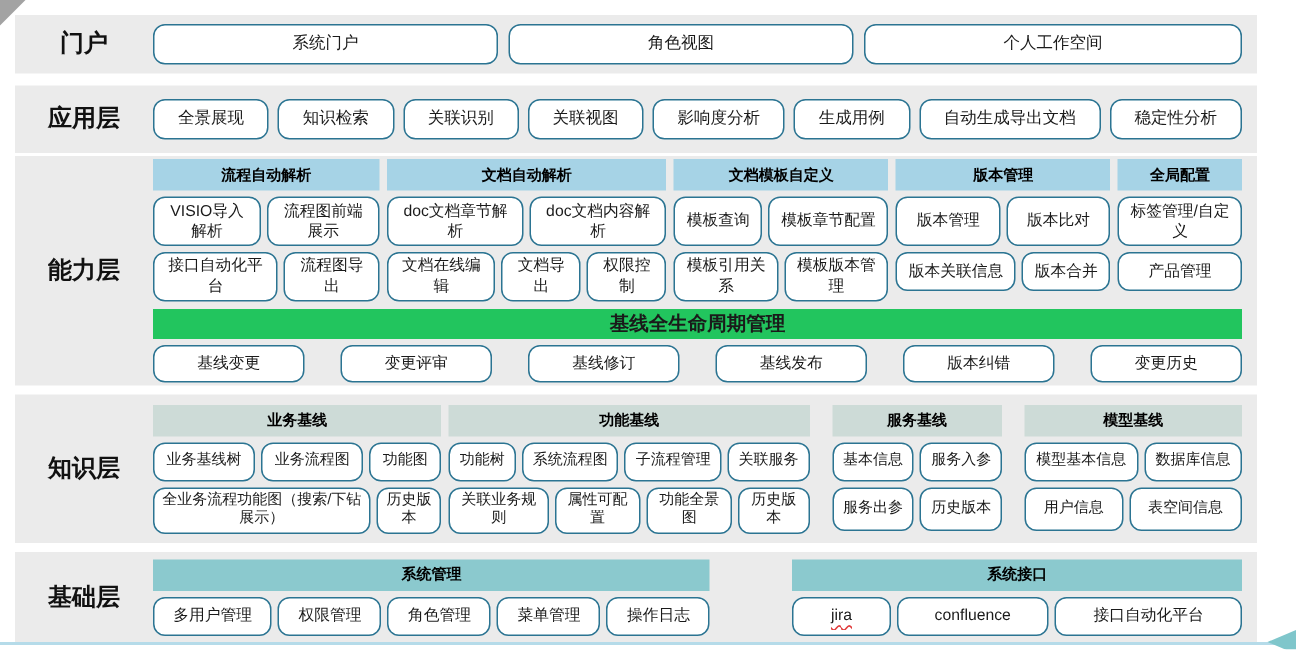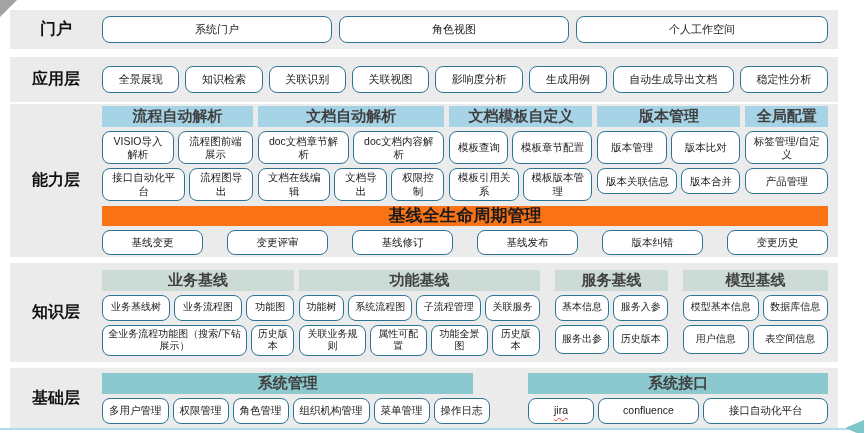--- a/index.html
+++ b/index.html
@@ -26,31 +26,31 @@
   .band.capability  { top: 104px; height: 153px; }
   .band.knowledge   { top: 263px; height: 99px; }
   .band.foundation  { top: 368px; height: 60px; }
 
   .portal .btn, .application .btn { min-height: 27px; font-size: 11px; }
 
   
   .groups { display: flex; gap: 5px; flex: 1 1 auto; align-items: stretch; }
   .group { display: flex; flex-direction: column; gap: 4px; min-width: 0; }
   .group-header { height: 21px; display: flex; align-items: center; justify-content: center;
-                  font-weight: bold; font-size: 15px; color: #404040; }
+                  font-weight: bold; font-size: 10px; color: #000000; }
   .cap-header  { background: #a6d3e6; }
   .know-header { background: #cddbd7; }
   .found-header{ background: #8bc9ce; }
   .group-rows { display: flex; flex-direction: column; gap: 4px; flex: 1 1 auto; }
   .btn-row { display: flex; gap: 4px; align-items: stretch; }
 
   .cap-stack { flex: 1 1 auto; display: flex; flex-direction: column; gap: 5px; }
   .cap-stack .group-rows .btn-row:first-child .btn { min-height: 33px; }
-  .baseline-header { height: 20px; background: #f97316; display: flex; align-items: center; justify-content: center;
-                     font-weight: bold; font-size: 17px; }
+  .baseline-header { height: 20px; background: #22c55e; display: flex; align-items: center; justify-content: center;
+                     font-weight: bold; font-size: 13px; }
   .baseline-row { display: flex; gap: 24px; }
   .baseline-row .btn { min-height: 25px; white-space: nowrap; }
 
   .knowledge .btn { font-size: 10px; padding: 2px 4px; }
   .knowledge .group-rows .btn-row:last-child .btn { min-height: 29px; }
 
   .foundation .btn { white-space: nowrap; }
 
   
   .corner-triangle { position: absolute; top: 0; left: 0; width: 0; height: 0;
@@ -243,21 +243,20 @@
     <div class="band-label">基础层</div>
     <div class="band-content">
       <div class="groups">
         <div class="group" style="flex:372 1 0">
           <div class="group-header found-header">系统管理</div>
           <div class="group-rows">
               <div class="btn-row">
                 <div class="btn">多用户管理</div>
                 <div class="btn">权限管理</div>
                 <div class="btn">角色管理</div>
-                <div class="btn">组织机构管理</div>
                 <div class="btn">菜单管理</div>
                 <div class="btn">操作日志</div>
               </div>
             </div>
         </div>
         <div class="group" style="flex:300 1 0; margin-left:50px">
           <div class="group-header found-header">系统接口</div>
           <div class="group-rows">
               <div class="btn-row">
                 <div class="btn misspelled">jira</div>

